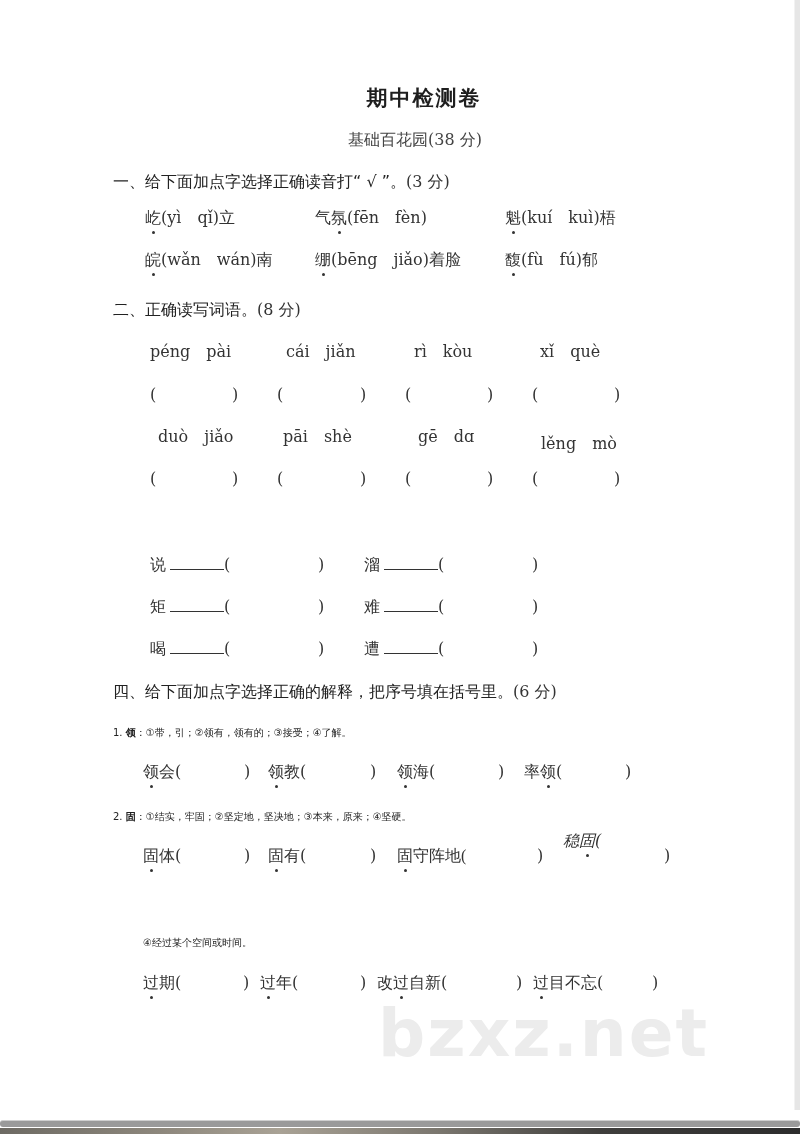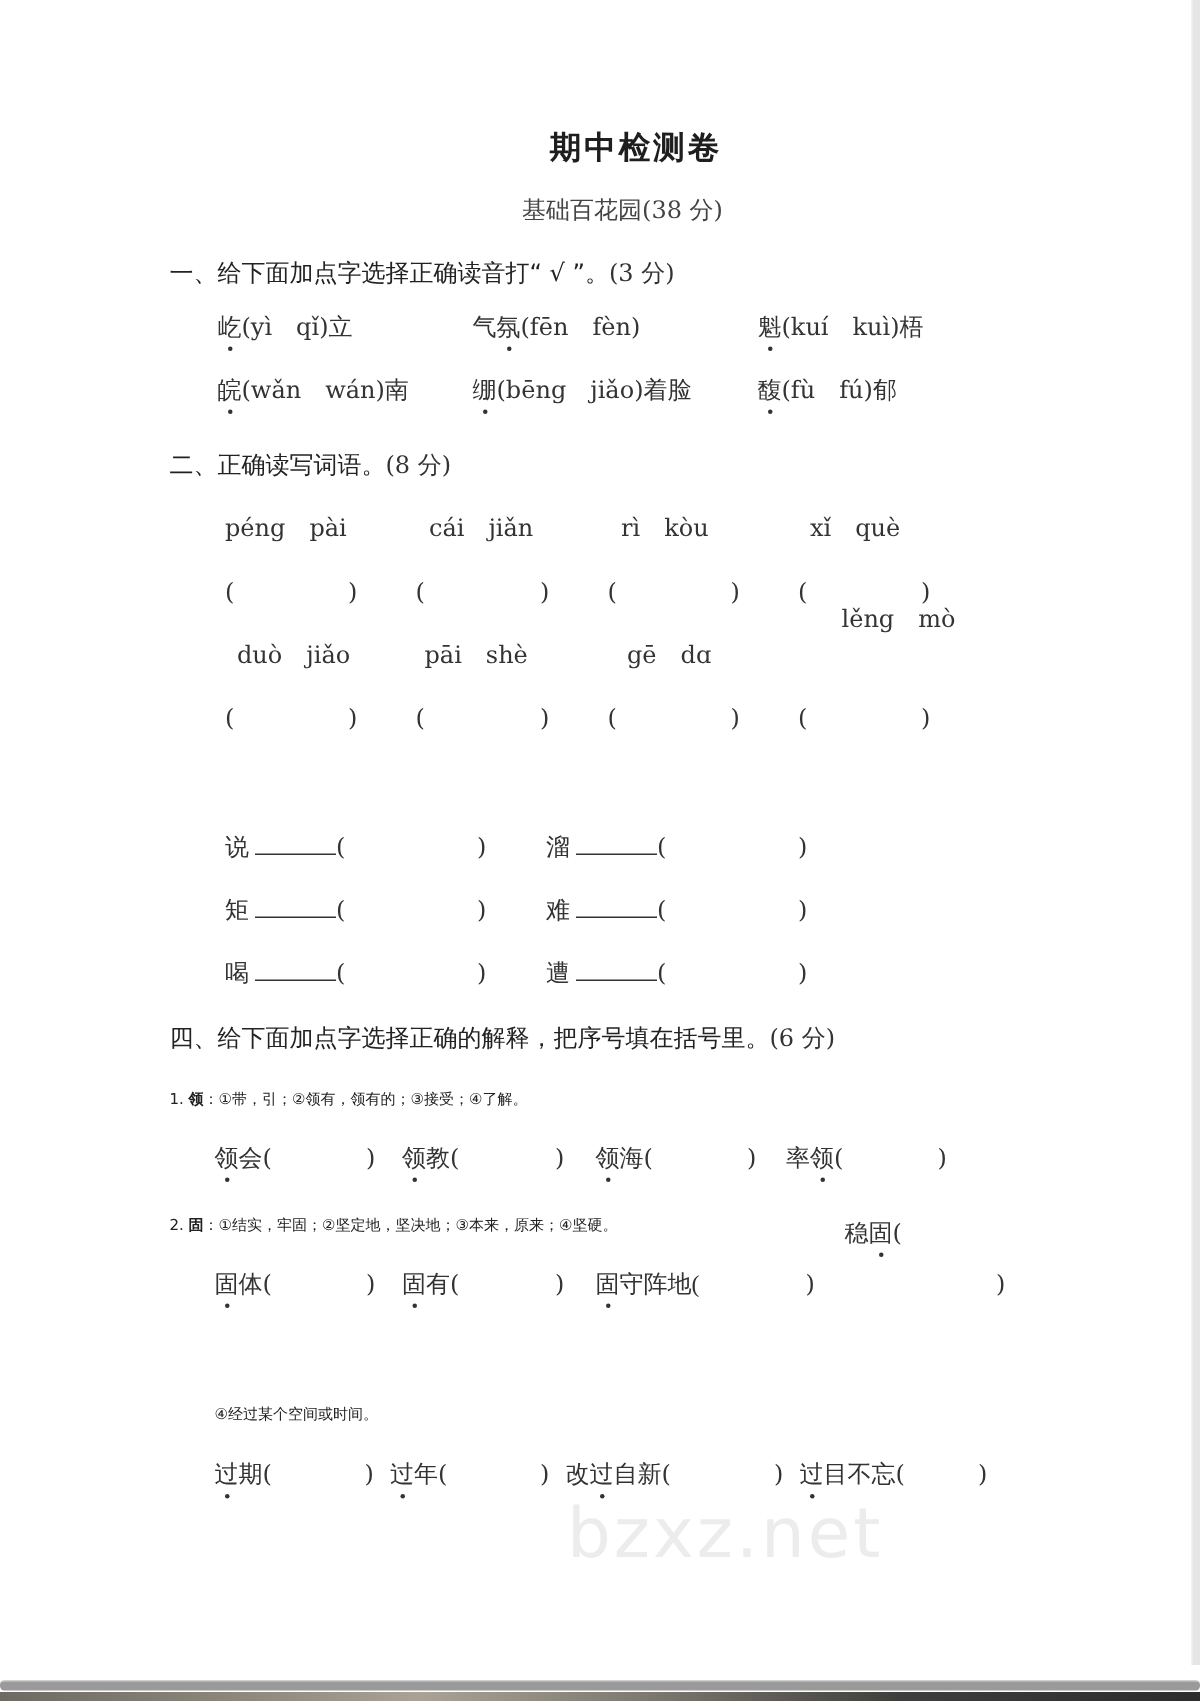--- a/index.html
+++ b/index.html
@@ -12,21 +12,21 @@
   .abs { position: absolute; white-space: nowrap; }
   .title { left: 0; width: 848px; top: 84px; text-align: center; font-family: "DejaVu Sans", sans-serif; font-weight: bold; font-size: 21px; letter-spacing: 2px; color: #1e1e1e; }
   .subtitle { left: 0; width: 830px; top: 130px; text-align: center; font-size: 16px; color: #444; }
   .heading { font-family: "DejaVu Sans", sans-serif; font-size: 16px; color: #222; }
   .heading .pts { font-family: "DejaVu Serif", serif; color: #333; }
   .txt { font-size: 16px; color: #333; }
   .sans { font-family: "DejaVu Sans", sans-serif; font-size: 10px; color: #222; }
   .dot { position: relative; display: inline-block; }
   .dot::after { content: ""; position: absolute; left: 50%; bottom: -5px; width: 3px; height: 3px; margin-left: -1.5px; border-radius: 50%; background: #333; }
   .blank { display: inline-block; width: 54px; border-bottom: 1px solid #333; height: 14px; vertical-align: baseline; margin: 0 0 0 4px; }
-  .watermark { left: 378px; top: 995px; font-family: "DejaVu Sans", sans-serif; font-weight: normal; font-size: 46px; color: #ececec; letter-spacing: 2px; }
+  .watermark { left: 378px; top: 995px; font-family: "DejaVu Sans", sans-serif; font-weight: bold; font-size: 66px; color: #ececec; letter-spacing: 2px; }
   .hscroll { position: absolute; left: 0; top: 1120px; width: 800px; height: 6px; background: #9a9a9a; border-top: 1px solid #cfcfcf; border-radius: 3px; }
   .bottom-strip { position: absolute; left: 0; top: 1128px; width: 800px; height: 6px; background: linear-gradient(90deg,#6d6a63 0%,#8d877c 20%,#a9a295 35%,#7a766e 55%,#3f3e3c 75%,#2c2c2c 100%); }
 </style>
 </head>
 <body>
 
 <div class="page">
   <div class="right-edge"></div>
 
   <div class="abs title">期中检测卷</div>
@@ -73,21 +73,21 @@
   <div class="abs txt" style="left:405px; top:385px;">(</div>
   <div class="abs txt" style="left:416px; top:382px; width:70px; height:22px;"></div>
   <div class="abs txt" style="left:487px; top:385px;">)</div>
   <div class="abs txt" style="left:532px; top:385px;">(</div>
   <div class="abs txt" style="left:543px; top:382px; width:70px; height:22px;"></div>
   <div class="abs txt" style="left:614px; top:385px;">)</div>
 
   <div class="abs txt" style="left:158px; top:427px;">duò　jiǎo</div>
   <div class="abs txt" style="left:283px; top:427px;">pāi　shè</div>
   <div class="abs txt" style="left:418px; top:427px;">gē　dɑ</div>
-  <div class="abs txt" style="left:541px; top:403px;margin-left:20px;">lěng　mò</div>
+  <div class="abs txt" style="left:541px; top:434px;">lěng　mò</div>
 
   <div class="abs txt" style="left:150px; top:469px;">(</div>
   <div class="abs txt" style="left:160px; top:466px; width:70px; height:22px;"></div>
   <div class="abs txt" style="left:232px; top:469px;">)</div>
   <div class="abs txt" style="left:277px; top:469px;">(</div>
   <div class="abs txt" style="left:288px; top:466px; width:70px; height:22px;"></div>
   <div class="abs txt" style="left:360px; top:469px;">)</div>
   <div class="abs txt" style="left:405px; top:469px;">(</div>
   <div class="abs txt" style="left:416px; top:466px; width:70px; height:22px;"></div>
   <div class="abs txt" style="left:487px; top:469px;">)</div>
@@ -143,21 +143,21 @@
   <div class="abs sans" style="left:113px; top:810px;">
     <span>2.</span>
     <b>固</b><span>：</span><span>①结实，牢固；②坚定地，坚决地；③本来，原来；④坚硬。</span>
   </div>
   <div class="abs txt" style="left:143px; top:846px;"><span class="dot">固</span><span>体</span><span>(</span></div>
   <div class="abs txt" style="left:244px; top:846px;">)</div>
   <div class="abs txt" style="left:268px; top:846px;"><span class="dot">固</span><span>有</span><span>(</span></div>
   <div class="abs txt" style="left:370px; top:846px;">)</div>
   <div class="abs txt" style="left:397px; top:846px;font-family:Liberation Serif, serif;"><span class="dot">固</span><span>守阵地</span><span>(</span></div>
   <div class="abs txt" style="left:537px; top:846px;">)</div>
-  <div class="abs txt" style="left:563px; top:812px;"><span>稳</span><span class="dot">固</span><span>(</span></div>
+  <div class="abs txt" style="left:563px; top:831px;font-style:italic;"><span>稳</span><span class="dot">固</span><span>(</span></div>
   <div class="abs txt" style="left:664px; top:846px;">)</div>
 
   <div class="abs sans" style="left:143px; top:936px;">④经过某个空间或时间。</div>
 
   <div class="abs txt" style="left:143px; top:973px;"><span class="dot">过</span><span>期</span><span>(</span></div>
   <div class="abs txt" style="left:243px; top:973px;">)</div>
   <div class="abs txt" style="left:260px; top:973px;"><span class="dot">过</span><span>年</span><span>(</span></div>
   <div class="abs txt" style="left:360px; top:973px;">)</div>
   <div class="abs txt" style="left:377px; top:973px;"><span>改</span><span class="dot">过</span><span>自新</span><span>(</span></div>
   <div class="abs txt" style="left:516px; top:973px;">)</div>

